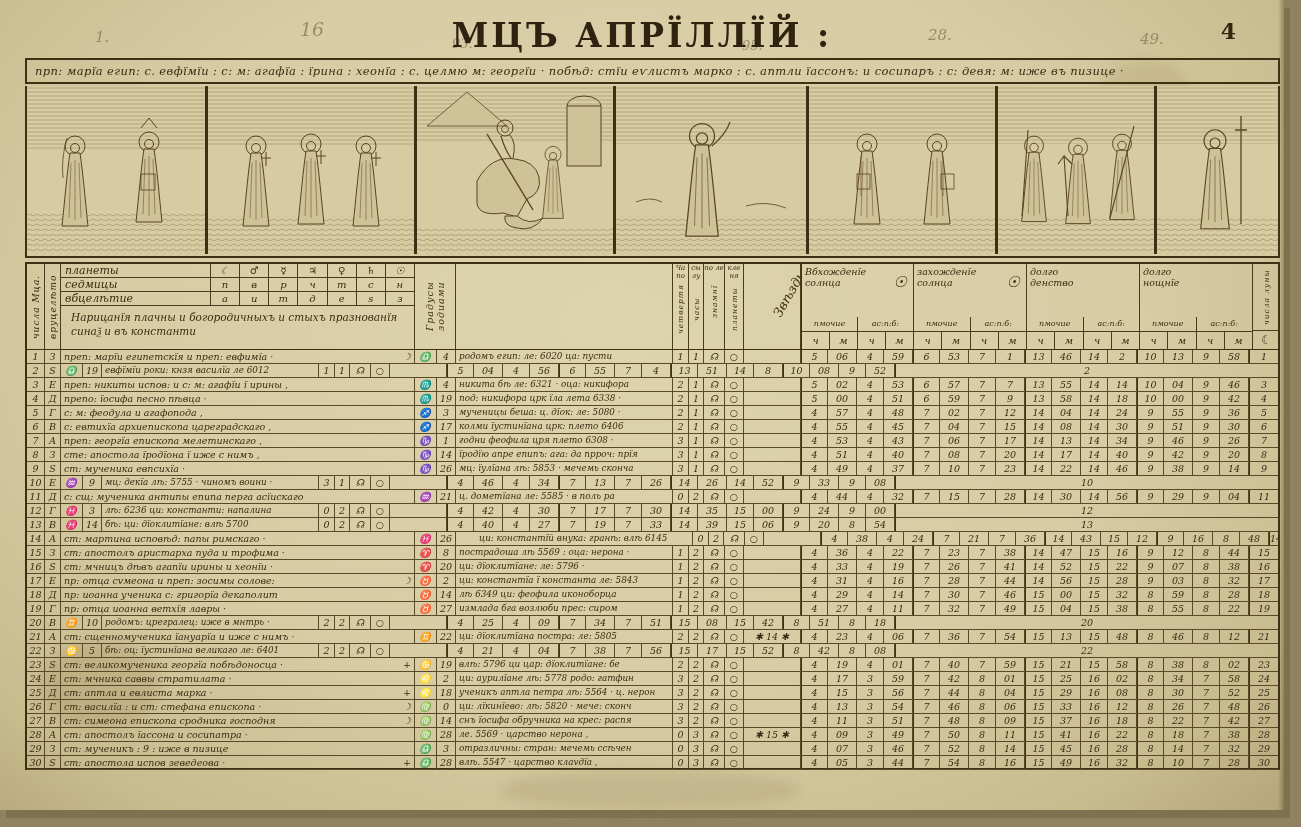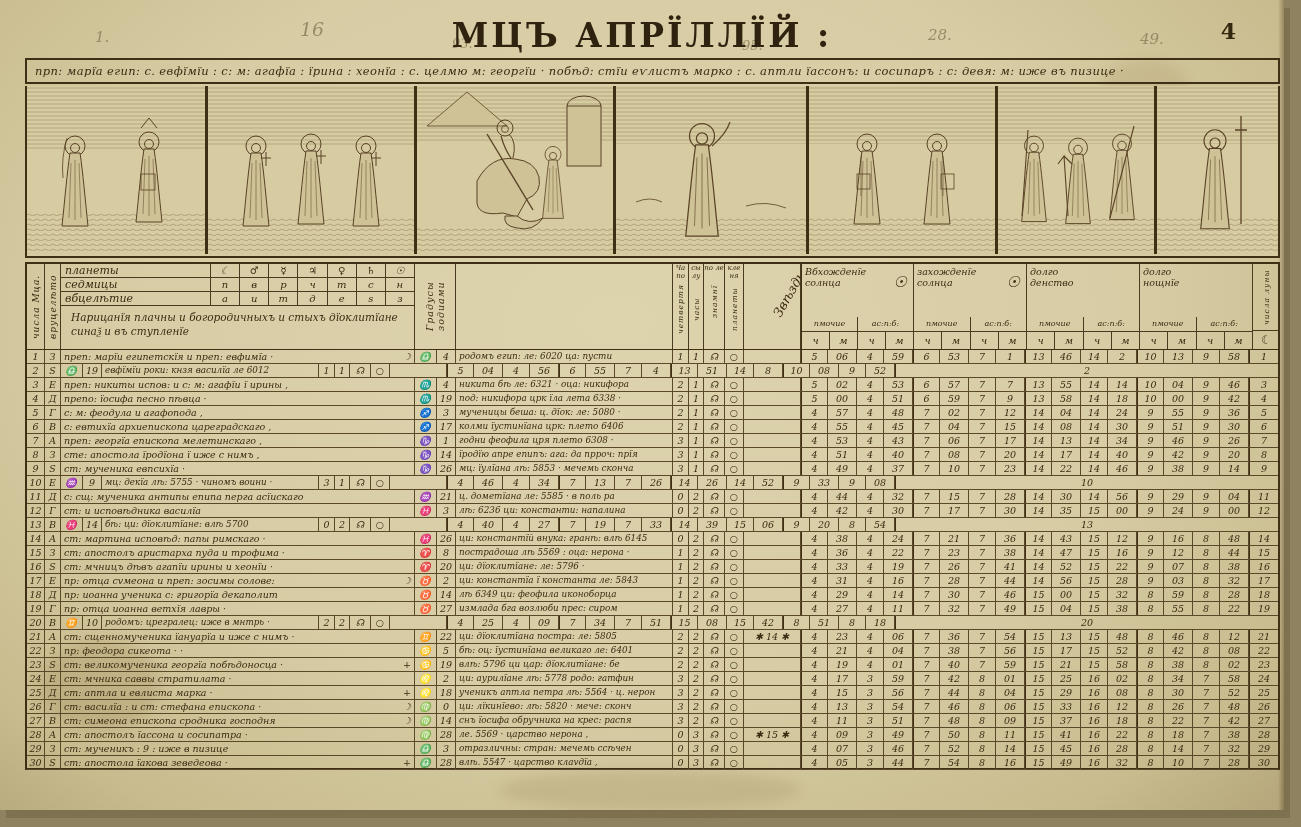--- a/index.html
+++ b/index.html
@@ -202,21 +202,21 @@
             <div class="syms" id="vrSyms" style="display:flex;flex:1;">
               <div class="s">а</div>
               <div class="s">и</div>
               <div class="s">т</div>
               <div class="s">д</div>
               <div class="s">е</div>
               <div class="s">ѕ</div>
               <div class="s">з</div>
             </div>
         </div>
-        <div class="naritext">Нарицанïя плачны и богородичныхъ и стыхъ дïоклитïане синаѯ и въ ступленïе</div>
+        <div class="naritext">Нарицанïя плачны и богородичныхъ и стыхъ празнованïя синаѯ и въ константи</div>
       </div>
       <div class="c" style="width:41px;">
           <div class="vert" style="font-size:9.5px;">Градусы  зодиами</div>
         </div>
       <div class="c" style="width:217px;"></div>
       <div class="c" style="width:16px;">
           <div style="font-size:7px;font-style:italic;text-align:center;">Ча по</div>
           <div class="vert" style="height:58px;font-size:7.5px;">четвертя</div>
         </div>
       <div class="c" style="width:15px;">
@@ -646,24 +646,20 @@
           <div class="num" style="width: 29px;">56</div>
           <div class="num dbl" style="width: 27px;">9</div>
           <div class="num" style="width: 29px;">29</div>
           <div class="num" style="width: 27px;">9</div>
           <div class="num" style="width: 29px;">04</div>
           <div class="num dbl" style="width: 27px; border-right: none; flex: 1 1 auto;">11</div>
         </div>
         <div class="r">
           <div class="num" style="width: 18px;">12</div>
           <div class="num" style="width: 16px;">Г</div>
-          <div class="saintc" style="width: 354px;">
-            <span>ст: и исповѣдника василïа</span>
-            <span></span>
-          </div>
           <div class="num" style="width: 22px;">♓</div>
           <div class="num" style="width: 19px;">3</div>
           <div class="notec" style="width: 217px;">лѣ: 6236 ци: константи: напалина</div>
           <div class="num" style="width: 16px;">0</div>
           <div class="num" style="width: 15px;">2</div>
           <div class="num" style="width: 21px;">☊</div>
           <div class="num" style="width: 19px;">○</div>
           <div class="num" style="width: 57px;"></div>
           <div class="num dbl" style="width: 27px;">4</div>
           <div class="num" style="width: 29px;">42</div>
@@ -714,21 +710,21 @@
         </div>
         <div class="r">
           <div class="num" style="width: 18px;">14</div>
           <div class="num" style="width: 16px;">А</div>
           <div class="saintc" style="width: 354px;">
             <span>ст: мартина исповѣд: папы римскаго ·</span>
             <span></span>
           </div>
           <div class="num" style="width: 22px;">♓</div>
           <div class="num" style="width: 19px;">26</div>
-          <div class="notec" style="width: 217px;">ци: константïй внука: гранѣ: влѣ 6145</div>
+          <div class="notec" style="width: 217px; margin-left: 20px;">ци: константïй внука: гранѣ: влѣ 6145</div>
           <div class="num" style="width: 16px;">0</div>
           <div class="num" style="width: 15px;">2</div>
           <div class="num" style="width: 21px;">☊</div>
           <div class="num" style="width: 19px;">○</div>
           <div class="num" style="width: 57px;"></div>
           <div class="num dbl" style="width: 27px;">4</div>
           <div class="num" style="width: 29px;">38</div>
           <div class="num" style="width: 27px;">4</div>
           <div class="num" style="width: 29px;">24</div>
           <div class="num dbl" style="width: 27px;">7</div>
@@ -968,24 +964,20 @@
           <div class="num" style="width: 29px;">48</div>
           <div class="num dbl" style="width: 27px;">8</div>
           <div class="num" style="width: 29px;">46</div>
           <div class="num" style="width: 27px;">8</div>
           <div class="num" style="width: 29px;">12</div>
           <div class="num dbl" style="width: 27px; border-right: none; flex: 1 1 auto;">21</div>
         </div>
         <div class="r">
           <div class="num" style="width: 18px;">22</div>
           <div class="num" style="width: 16px;">З</div>
-          <div class="saintc" style="width: 354px;">
-            <span>пр: феодора сикеота · ·</span>
-            <span></span>
-          </div>
           <div class="num" style="width: 22px;">♋</div>
           <div class="num" style="width: 19px;">5</div>
           <div class="notec" style="width: 217px;">бѣ: оц: ïустинïана великаго ле: 6401</div>
           <div class="num" style="width: 16px;">2</div>
           <div class="num" style="width: 15px;">2</div>
           <div class="num" style="width: 21px;">☊</div>
           <div class="num" style="width: 19px;">○</div>
           <div class="num" style="width: 57px;"></div>
           <div class="num dbl" style="width: 27px;">4</div>
           <div class="num" style="width: 29px;">21</div>
@@ -1233,21 +1225,21 @@
           <div class="num dbl" style="width: 27px;">8</div>
           <div class="num" style="width: 29px;">14</div>
           <div class="num" style="width: 27px;">7</div>
           <div class="num" style="width: 29px;">32</div>
           <div class="num dbl" style="width: 27px; border-right: none; flex: 1 1 auto;">29</div>
         </div>
         <div class="r">
           <div class="num" style="width: 18px;">30</div>
           <div class="num" style="width: 16px;">Ѕ</div>
           <div class="saintc" style="width: 354px;">
-            <span>ст: апостола ïакова зеведеова ·</span>
+            <span>ст: апостола испов зеведеова ·</span>
             <span>+</span>
           </div>
           <div class="num" style="width: 22px;">♎</div>
           <div class="num" style="width: 19px;">28</div>
           <div class="notec" style="width: 217px;">влѣ. 5547 · царство клаvдïа ,</div>
           <div class="num" style="width: 16px;">0</div>
           <div class="num" style="width: 15px;">3</div>
           <div class="num" style="width: 21px;">☊</div>
           <div class="num" style="width: 19px;">○</div>
           <div class="num" style="width: 57px;"></div>

